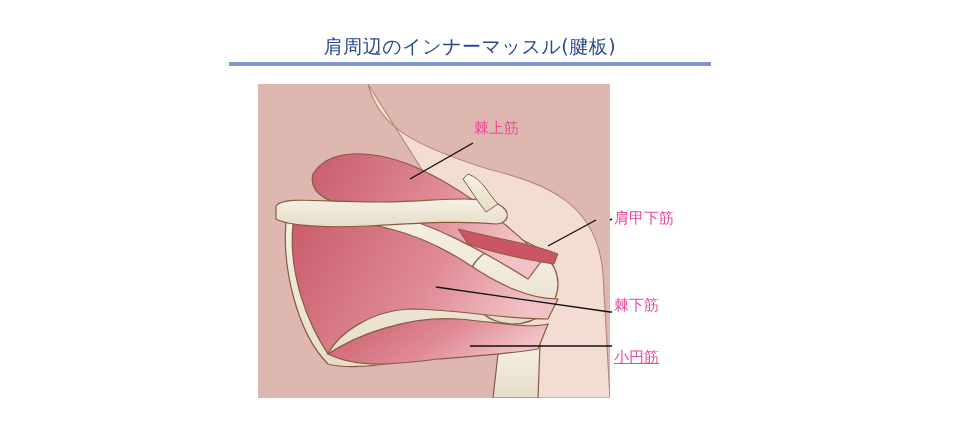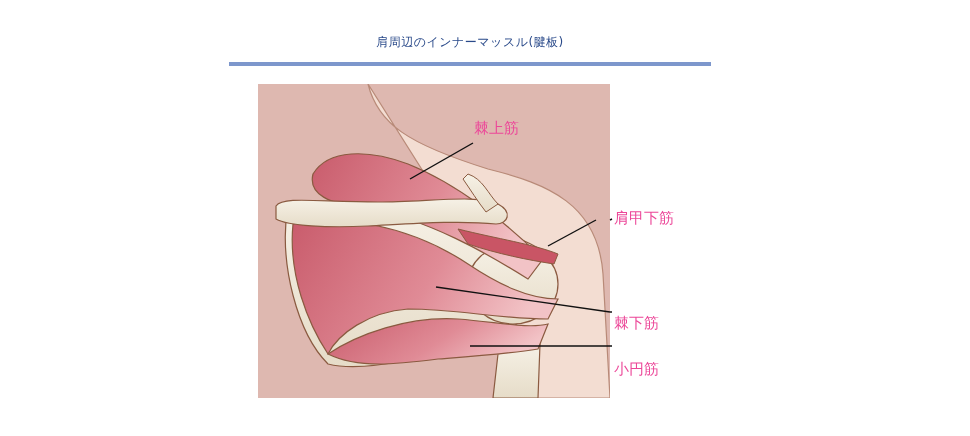--- a/index.html
+++ b/index.html
@@ -1,19 +1,19 @@
 <!DOCTYPE html>
 <html><head>
 <meta charset="utf-8">
 <style>
   html, body { margin: 0; padding: 0; background: #ffffff; }
   body { width: 970px; height: 436px; position: relative; overflow: hidden;
          font-family: "DejaVu Sans", "Liberation Sans", sans-serif; }
   .title { position: absolute; left: 0; width: 940px; top: 34px; text-align: center;
-           font-size: 12px; color: #2a4a8a; letter-spacing: 0.5px; }
+           font-size: 19px; color: #2a4a8a; letter-spacing: 0.5px; }
   .rule { position: absolute; left: 229px; top: 62px; width: 482px; height: 4px; background: #7d97cc; }
   .illus { position: absolute; left: 258px; top: 84px; width: 352px; height: 314px; }
   .label { position: absolute; font-size: 15px; color: #ec4899; white-space: nowrap; }
 </style>
 </head>
 <body>
 
 
 
 <div class="title">肩周辺のインナーマッスル(腱板)</div>
@@ -61,17 +61,17 @@
 
 <line></line>
 <svg style="position:absolute;left:0;top:0;width:970px;height:436px;pointer-events:none">
   <line x1="610" y1="220" x2="612" y2="219" stroke="#111" stroke-width="1.4"></line>
   <line x1="610" y1="312" x2="612" y2="312" stroke="#111" stroke-width="1.4"></line>
   <line x1="610" y1="346" x2="612" y2="346" stroke="#111" stroke-width="1.4"></line>
 </svg>
 
 <div class="label" style="left:474px;top:119px;">棘上筋</div>
 <div class="label" style="left:614px;top:209px;text-align:center;">肩甲下筋</div>
-<div class="label" style="left:614px;top:314px;">棘下筋</div>
-<div class="label" style="left:614px;top:360px;">小円筋</div>
+<div class="label" style="left:614px;top:296px;">棘下筋</div>
+<div class="label" style="left:614px;top:348px;text-decoration:underline;">小円筋</div>
 
 
 
 
 </body></html>

